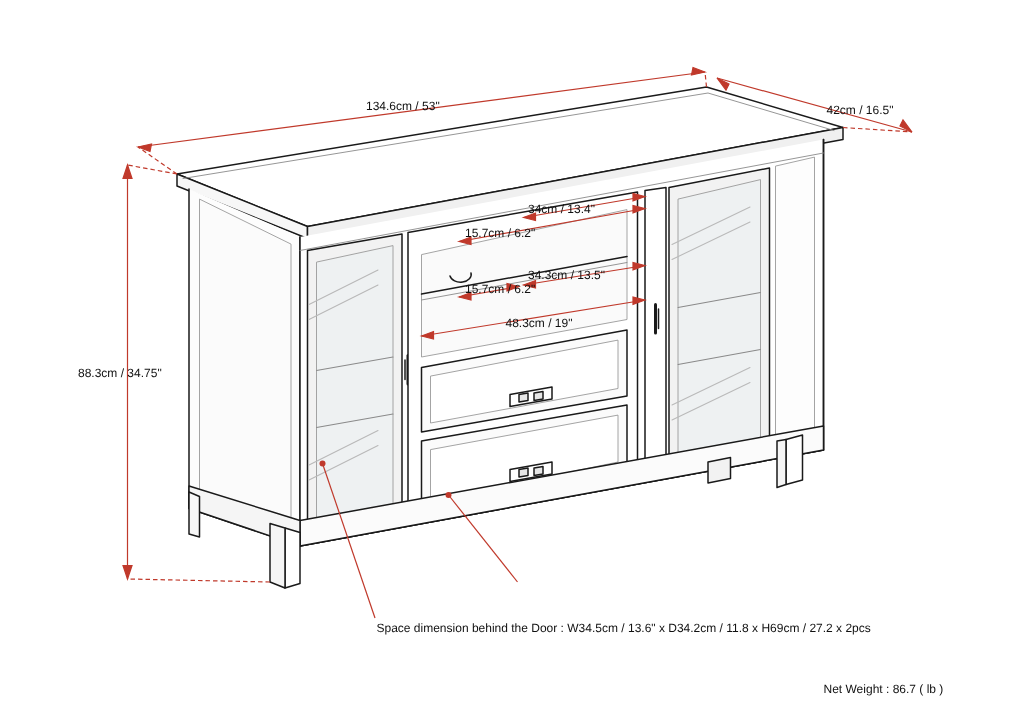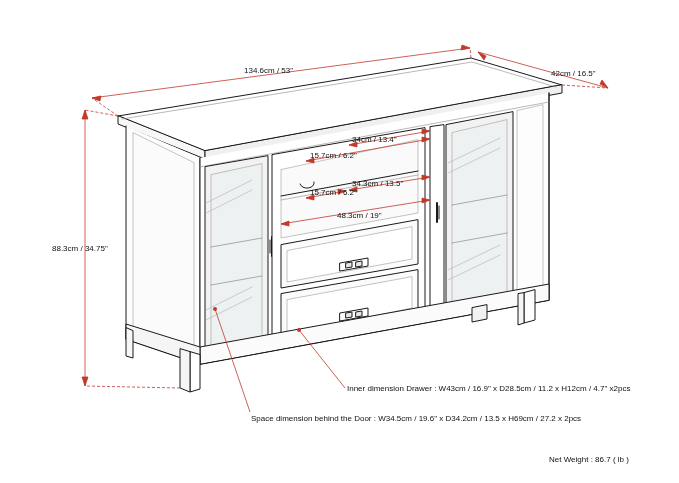--- a/index.html
+++ b/index.html
@@ -204,19 +204,18 @@
   <div class="lbl dim" style="left:352px; top:136px;">34cm / 13.4"</div>
 
   <div class="lbl dim" style="left:310px; top:152px;">15.7cm / 6.2"</div>
 
   <div class="lbl dim" style="left:352px; top:180px;">34.3cm / 13.5"</div>
 
   <div class="lbl dim" style="left:310px; top:189px;">15.7cm / 6.2"</div>
 
   <div class="lbl dim" style="left:337px; top:212px;">48.3cm / 19"</div>
 
-  <div class="lbl note" style="left:347px; top:385px;">Inner dimension Drawer : W43cm / 16.9" x D28.5cm / 11.2 x H12cm / 4.7" x2pcs</div>
-
-  <div class="lbl note" style="left:251px; top:415px;">Space dimension behind the Door  :  W34.5cm / 19.6" x D34.2cm / 13.5 x H69cm / 27.2 x 2pcs</div>
+
+  <div class="lbl note" style="left:251px; top:415px;">Space dimension behind the Door  :  W34.5cm / 13.6" x D34.2cm / 11.8 x H69cm / 27.2 x 2pcs</div>
 
   <div class="lbl weight" style="left:549px; top:444px;margin-top:12px;">Net Weight : 86.7 ( lb )</div>
 
 </div>
 
 </body></html>

